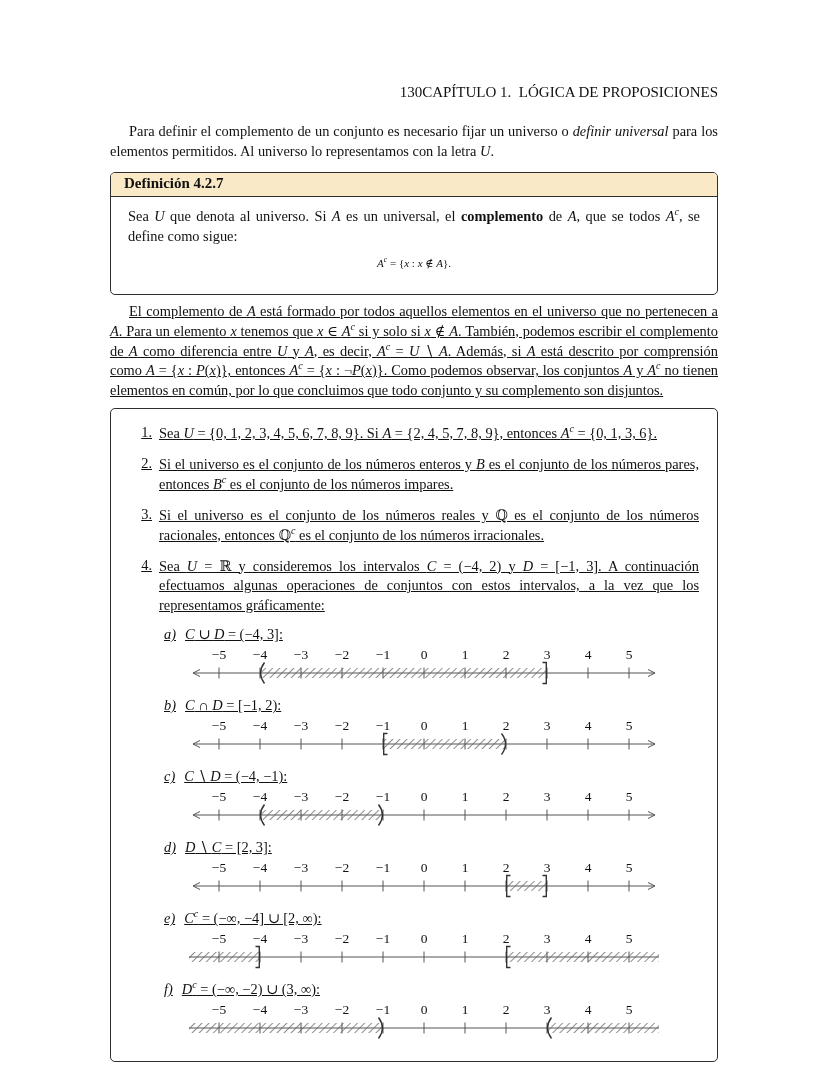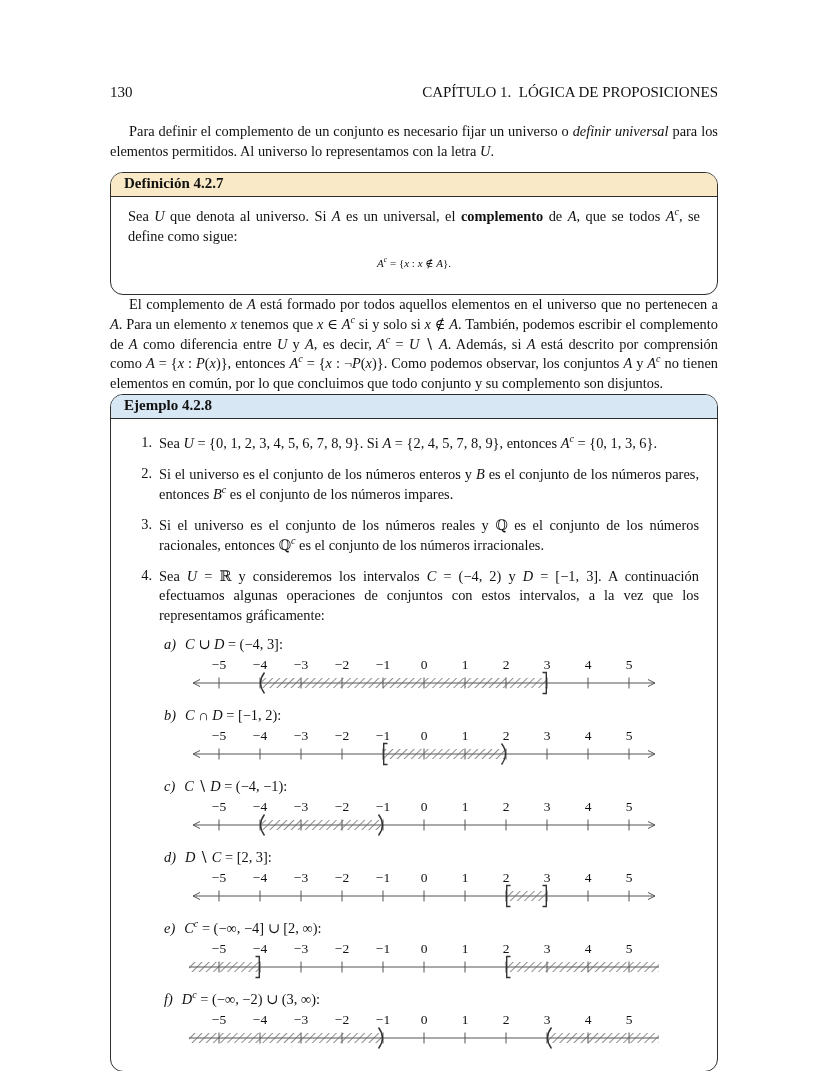--- a/index.html
+++ b/index.html
@@ -3,38 +3,38 @@
 <meta charset="utf-8">
 <title>Página 130 — Lógica de Proposiciones</title>
 <style>
   html,body{margin:0;padding:0;background:#ffffff;}
   .page{
     width:828px;height:1071px;box-sizing:border-box;overflow:hidden;
     padding:84px 110px 0 110px;position:relative;background:#ffffff;
     font-family:"Liberation Serif","DejaVu Serif",serif;
     font-size:14.4px;color:#111;
   }
-  .page-header{display:flex;justify-content:space-between;align-items:baseline;
+  .page-header{display:flex;justify-content:flex-end;align-items:baseline;
     font-size:15px;margin-bottom:21px;}
   .chapter{}
   .para{text-align:justify;line-height:1.38;margin:0;}
   .indent{text-indent:19px;}
   .it{font-style:italic;}
   .bf{font-weight:bold;}
   .cal{font-style:italic;}
   sup{font-size:0.7em;line-height:0;}
-  .box{border:1.3px solid var(--box-border,#2e2e2e);border-radius:13px;overflow:hidden;
+  .box{border:1.3px solid var(--box-border,#2e2e2e);border-radius:5px;overflow:hidden;
     margin-top:10px;background:#fff;}
   .box-header{padding:2px 13px 4px 13px;font-size:15px;
     border-bottom:1.3px solid var(--box-border,#2e2e2e);}
   .def-header{background:var(--definition-header-bg,#fae9c6);}
   .ex-header{background:var(--example-header-bg,#d8e7f4);}
   .box-body{padding:10px 17px 13px 17px;}
   .equation{text-align:center;margin-top:9px;font-size:11px;line-height:1.3;}
-  .mt{margin-top:0;}
+  .mt{margin-top:7px;text-decoration:underline;}
   .ex-body{padding:15px 18px 8px 26px;}
   .item{display:flex;gap:7px;margin-bottom:11px;}
   .item-num{min-width:15px;text-align:right;}
   .item-body{flex:1;}
   .item-col{flex:1;}
   .subitem{margin-top:10px;}
   .subitem-head{display:flex;gap:9px;margin-left:5px;}
   .numline{margin:2px 0 0 30px;}
   .numline svg{display:block;}
 </style>
@@ -56,23 +56,20 @@
     </div>
     <div class="box-body">
       <p class="para"><span>Sea </span><span class="cal">U</span><span> que denota al universo. Si </span><span class="it">A</span><span> es un universal, el </span><span class="bf">complemento</span><span> de </span><span class="it">A</span><span>, que se todos </span><span class="it">A</span><sup class="it">c</sup><span>, se define como sigue:</span></p>
       <p class="equation"><span class="it">A</span><sup class="it">c</sup><span> = {</span><span class="it">x</span><span> : </span><span class="it">x</span><span> ∉ </span><span class="it">A</span><span>}.</span></p>
     </div>
   </section>
 
   <p class="para indent mt"><span>El complemento de </span><span class="it">A</span><span> está formado por todos aquellos elementos en el universo que no pertenecen a </span><span class="it">A</span><span>. Para un elemento </span><span class="it">x</span><span> tenemos que </span><span class="it">x</span><span> ∈ </span><span class="it">A</span><sup class="it">c</sup><span> si y solo si </span><span class="it">x</span><span> ∉ </span><span class="it">A</span><span>. También, podemos escribir el complemento de </span><span class="it">A</span><span> como diferencia entre </span><span class="cal">U</span><span> y </span><span class="it">A</span><span>, es decir, </span><span class="it">A</span><sup class="it">c</sup><span> = </span><span class="cal">U</span><span> ∖ </span><span class="it">A</span><span>. Además, si </span><span class="it">A</span><span> está descrito por comprensión como </span><span class="it">A</span><span> = {</span><span class="it">x</span><span> : </span><span class="it">P</span><span>(</span><span class="it">x</span><span>)}, entonces </span><span class="it">A</span><sup class="it">c</sup><span> = {</span><span class="it">x</span><span> : ¬</span><span class="it">P</span><span>(</span><span class="it">x</span><span>)}. Como podemos observar, los conjuntos </span><span class="it">A</span><span> y </span><span class="it">A</span><sup class="it">c</sup><span> no tienen elementos en común, por lo que concluimos que todo conjunto y su complemento son disjuntos.</span></p>
 
   <section class="box mt">
-    <div class="box-header ex-header">
-      <span class="bf">Ejemplo 4.2.8</span>
-    </div>
     <div class="box-body ex-body">
 
       <div class="item">
         <span class="item-num">1.</span>
         <div class="item-body para"><span>Sea </span><span class="cal">U</span><span> = {0, 1, 2, 3, 4, 5, 6, 7, 8, 9}. Si </span><span class="it">A</span><span> = {2, 4, 5, 7, 8, 9}, entonces </span><span class="it">A</span><sup class="it">c</sup><span> = {0, 1, 3, 6}.</span></div>
       </div>
 
       <div class="item">
         <span class="item-num">2.</span>
         <div class="item-body para"><span>Si el universo es el conjunto de los números enteros y </span><span class="it">B</span><span> es el conjunto de los números pares, entonces </span><span class="it">B</span><sup class="it">c</sup><span> es el conjunto de los números impares.</span></div>

